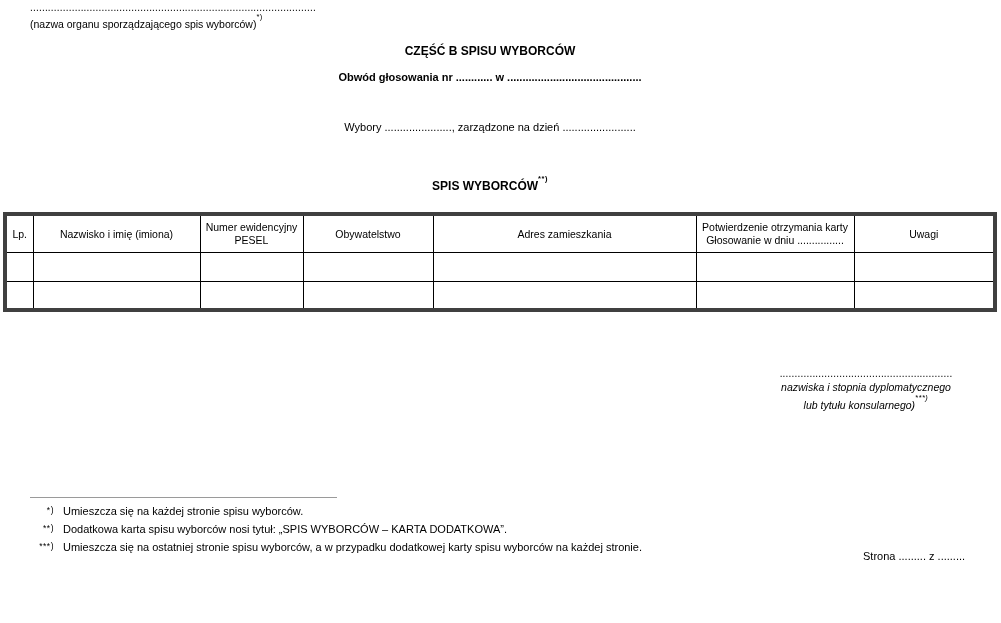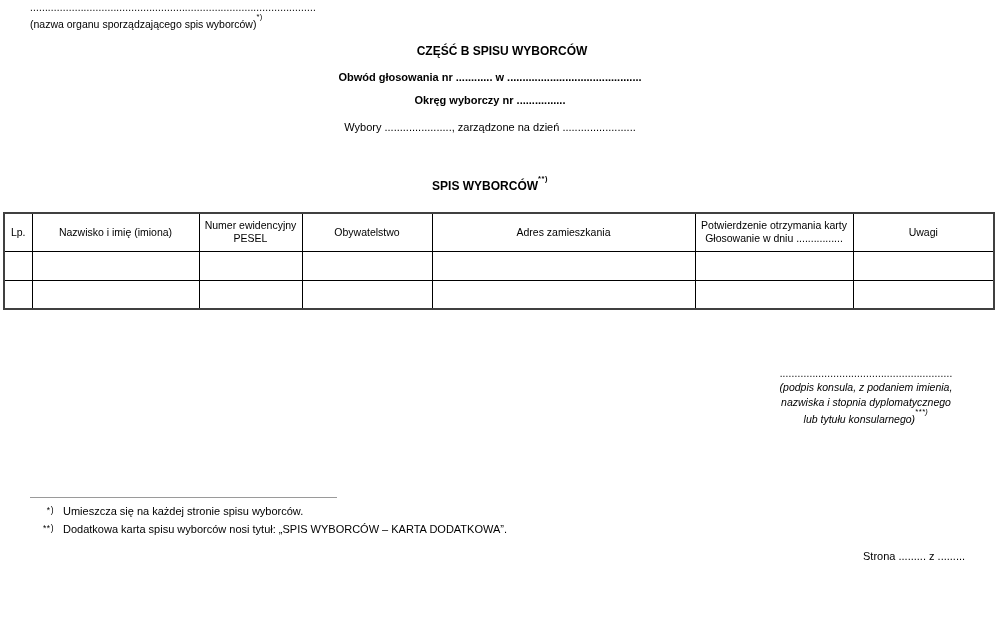--- a/index.html
+++ b/index.html
@@ -13,39 +13,39 @@
   .page { position:absolute; inset:0; background:#fff; }
 
   .abs { position:absolute; white-space:nowrap; }
 
   
   .org-dots { left:30px; top:2px; font-size:10px; letter-spacing:0.2px; }
   .org-caption { left:30px; top:16px; font-size:10.5px; }
 
   
   .cline { left:0; width:980px; text-align:center; }
-  .t-part   { top:44px;  font-size:12px; font-weight:bold;margin-left:12px; }
+  .t-part   { top:44px;  font-size:12px; font-weight:bold; }
   .t-obwod  { top:71px;  font-size:11px; font-weight:bold; }
   .t-okreg  { top:94px;  font-size:11px; font-weight:bold; }
   .t-wybory { top:121px; font-size:11px; }
   .t-spis   { top:178px; font-size:12px; font-weight:bold; }
 
   sup.fnref {
     font-size:7.5px;
     position:relative; top:-4px;
     font-weight:inherit;
     letter-spacing:0.5px;
   }
 
   
   table.spis {
     position:absolute; left:3px; top:212px;
     width:990px; table-layout:fixed;
     border-collapse:collapse;
-    border:2px solid #404040;
+    border:4px solid #404040;
   }
   table.spis th, table.spis td {
     border:1px solid #000;
     font-weight:normal;
     font-size:10.5px;
     text-align:center; vertical-align:middle;
     padding:1px 3px;
     overflow:hidden;
   }
   table.spis thead tr { height:38px; }
@@ -82,21 +82,20 @@
 
 <div class="page">
 
   <div class="abs org-dots">................................................................................................</div>
   <div class="abs org-caption">
     <span>(nazwa organu sporządzającego spis wyborców)</span><sup class="fnref">*)</sup>
   </div>
 
   <div class="abs cline t-part">CZĘŚĆ B SPISU WYBORCÓW</div>
   <div class="abs cline t-obwod">Obwód głosowania nr ............ w ............................................</div>
-  <div class="abs cline t-okreg">Okręg wyborczy nr ................</div>
   <div class="abs cline t-wybory">Wybory ......................, zarządzone na dzień ........................</div>
   <div class="abs cline t-spis">
     <span>SPIS WYBORCÓW</span><sup class="fnref">**)</sup>
   </div>
 
   <table class="spis">
     <colgroup>
       <col style="width:28px">
       <col style="width:167px">
       <col style="width:103px">
@@ -140,32 +139,34 @@
         <td></td>
         <td></td>
         <td></td>
       </tr>
     </tbody>
   </table>
 
 
   <div class="abs sig">
     <div class="sig-dots">..........................................................</div>
-    <div class="sig-line">(podpis konsula, z podaniem imienia,</div>
     <div class="sig-line">nazwiska i stopnia dyplomatycznego</div>
     <div class="sig-line">
       <span>lub tytułu konsularnego)</span><sup class="fnref">***)</sup>
     </div>
   </div>
 
   <div class="abs fn-rule"></div>
   <div class="abs footnotes">
     <div class="fn-row">
       <span class="fn-marker">*)</span><span class="fn-text">Umieszcza się na każdej stronie spisu wyborców.</span>
     </div>
     <div class="fn-row">
       <span class="fn-marker">**)</span><span class="fn-text">Dodatkowa karta spisu wyborców nosi tytuł: „SPIS WYBORCÓW – KARTA DODATKOWA”.</span>
     </div>
+    <div class="fn-row">
+      <span class="fn-marker">***)</span><span class="fn-text">Umieszcza się na ostatniej stronie spisu wyborców, a w przypadku dodatkowej karty spisu wyborców na każdej stronie.</span>
+    </div>
   </div>
 
   <div class="abs pagectr">Strona ......... z .........</div>
 
 </div>
 
 </body></html>

